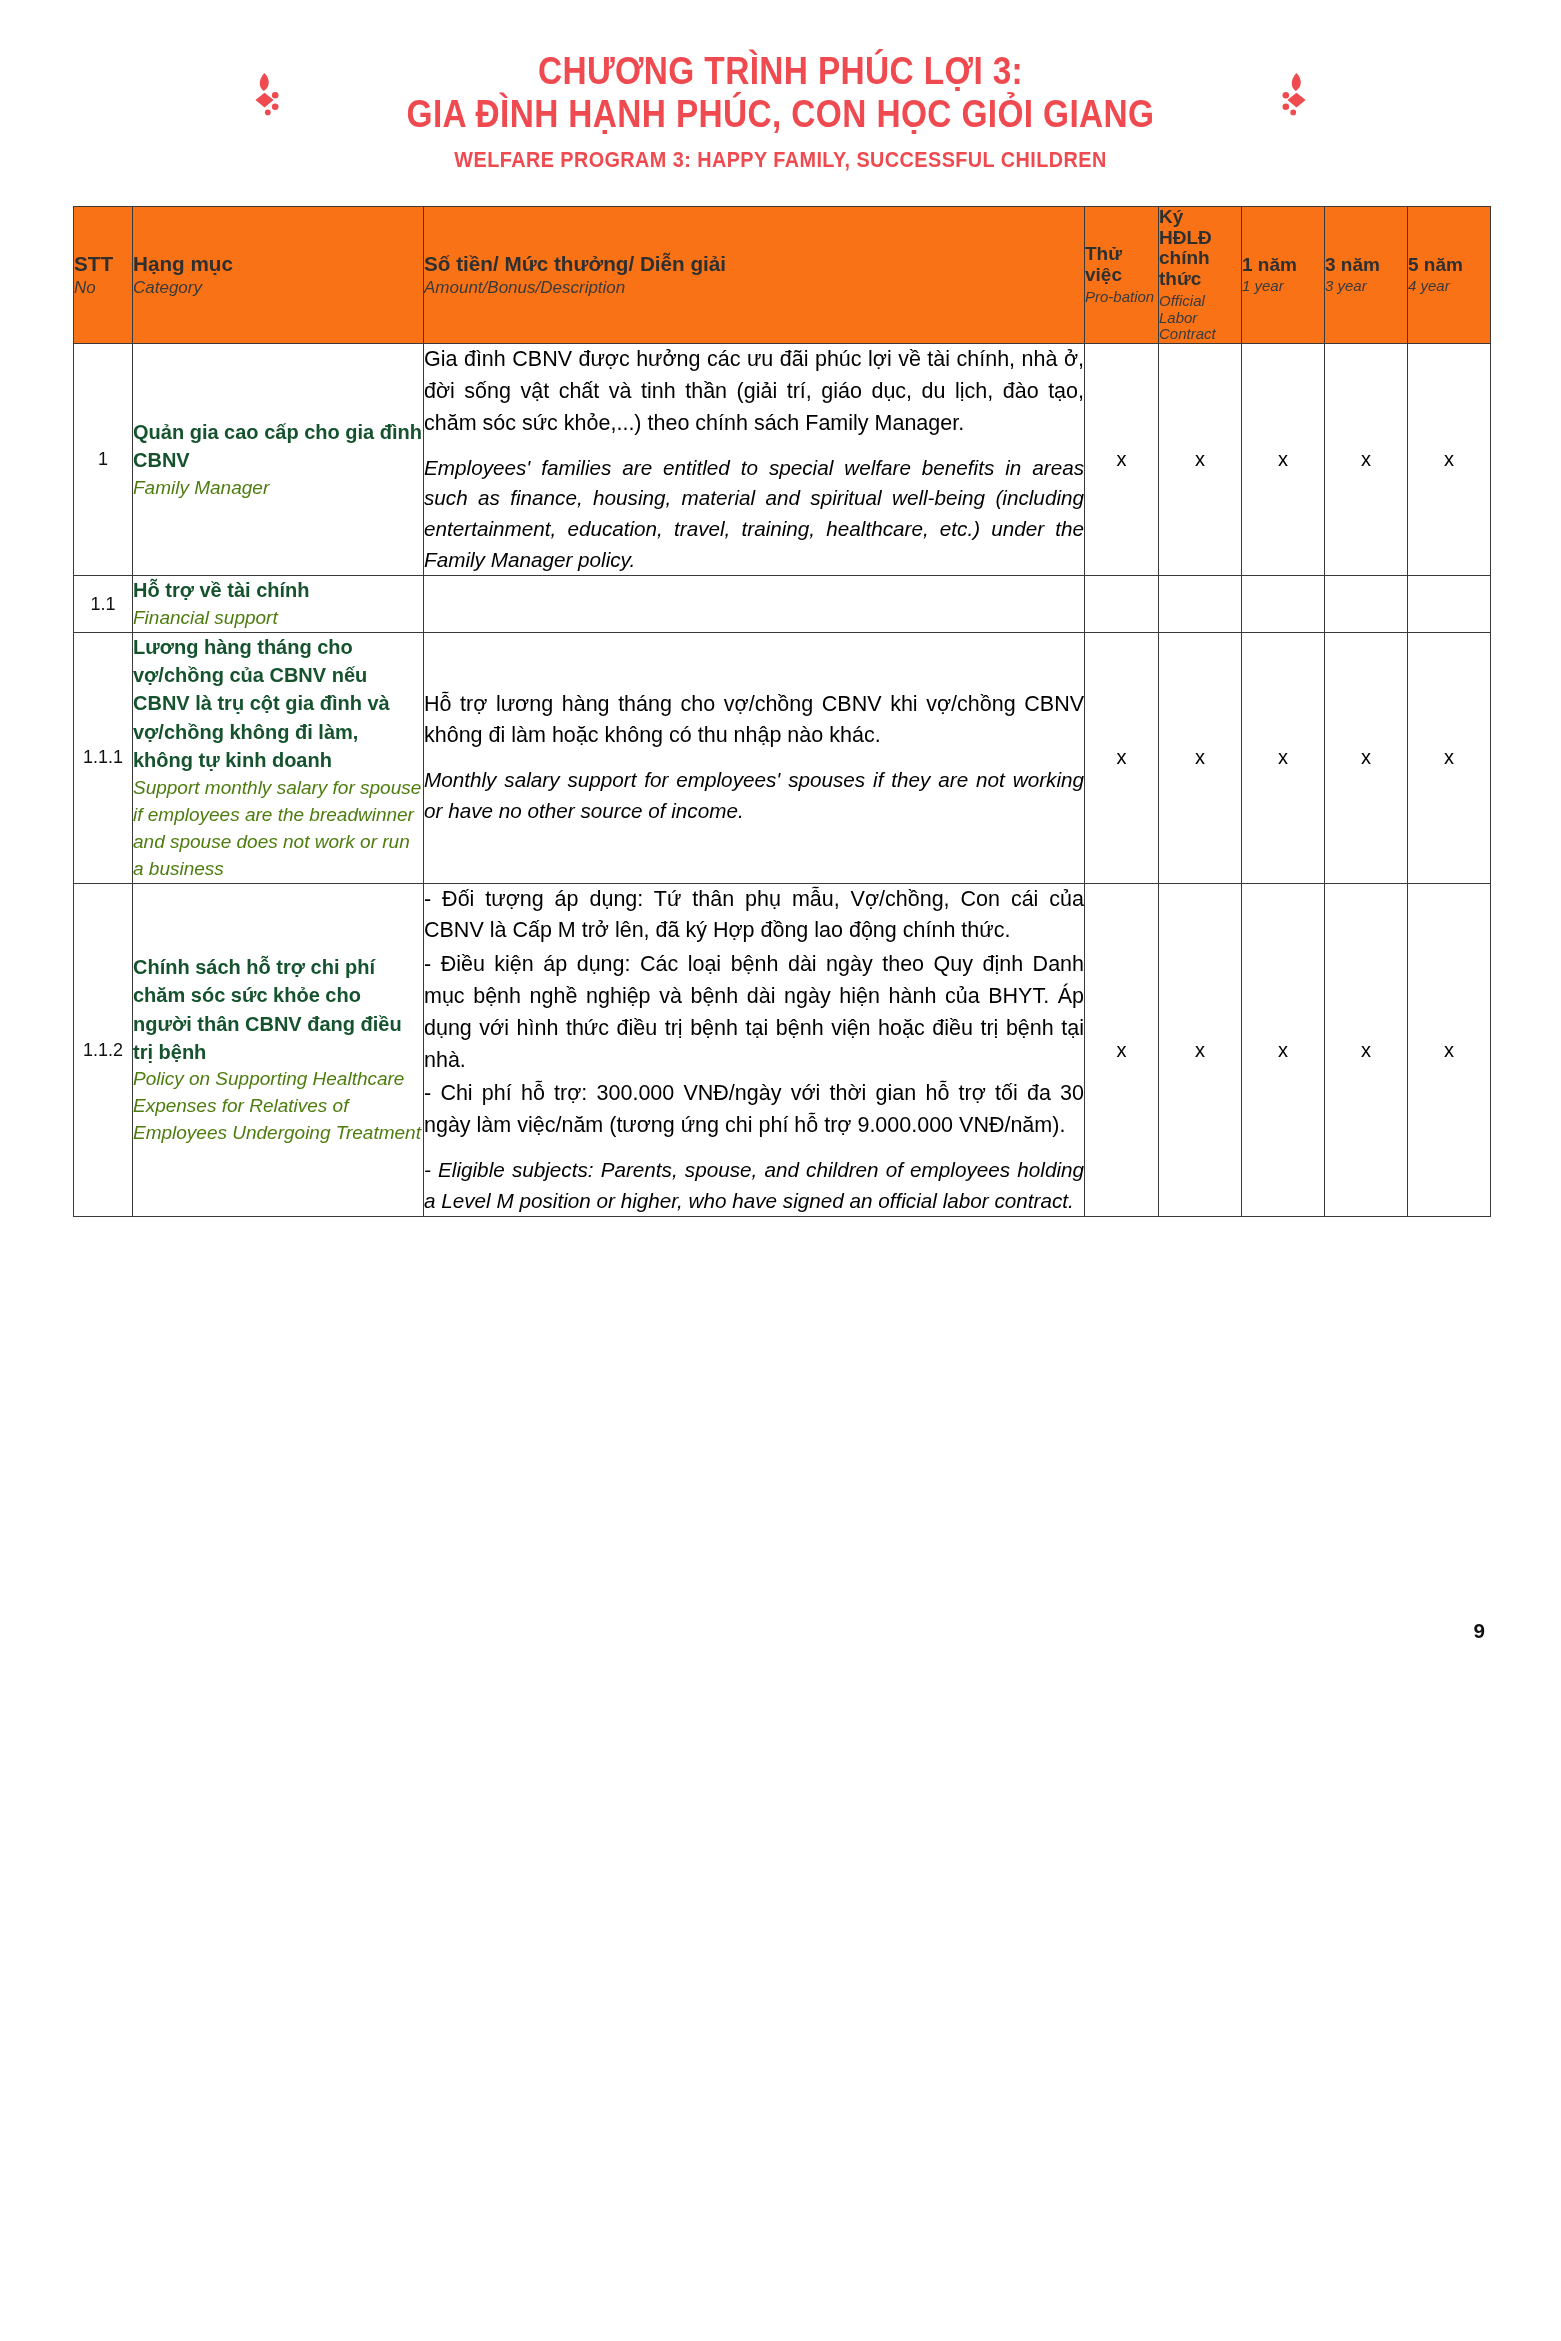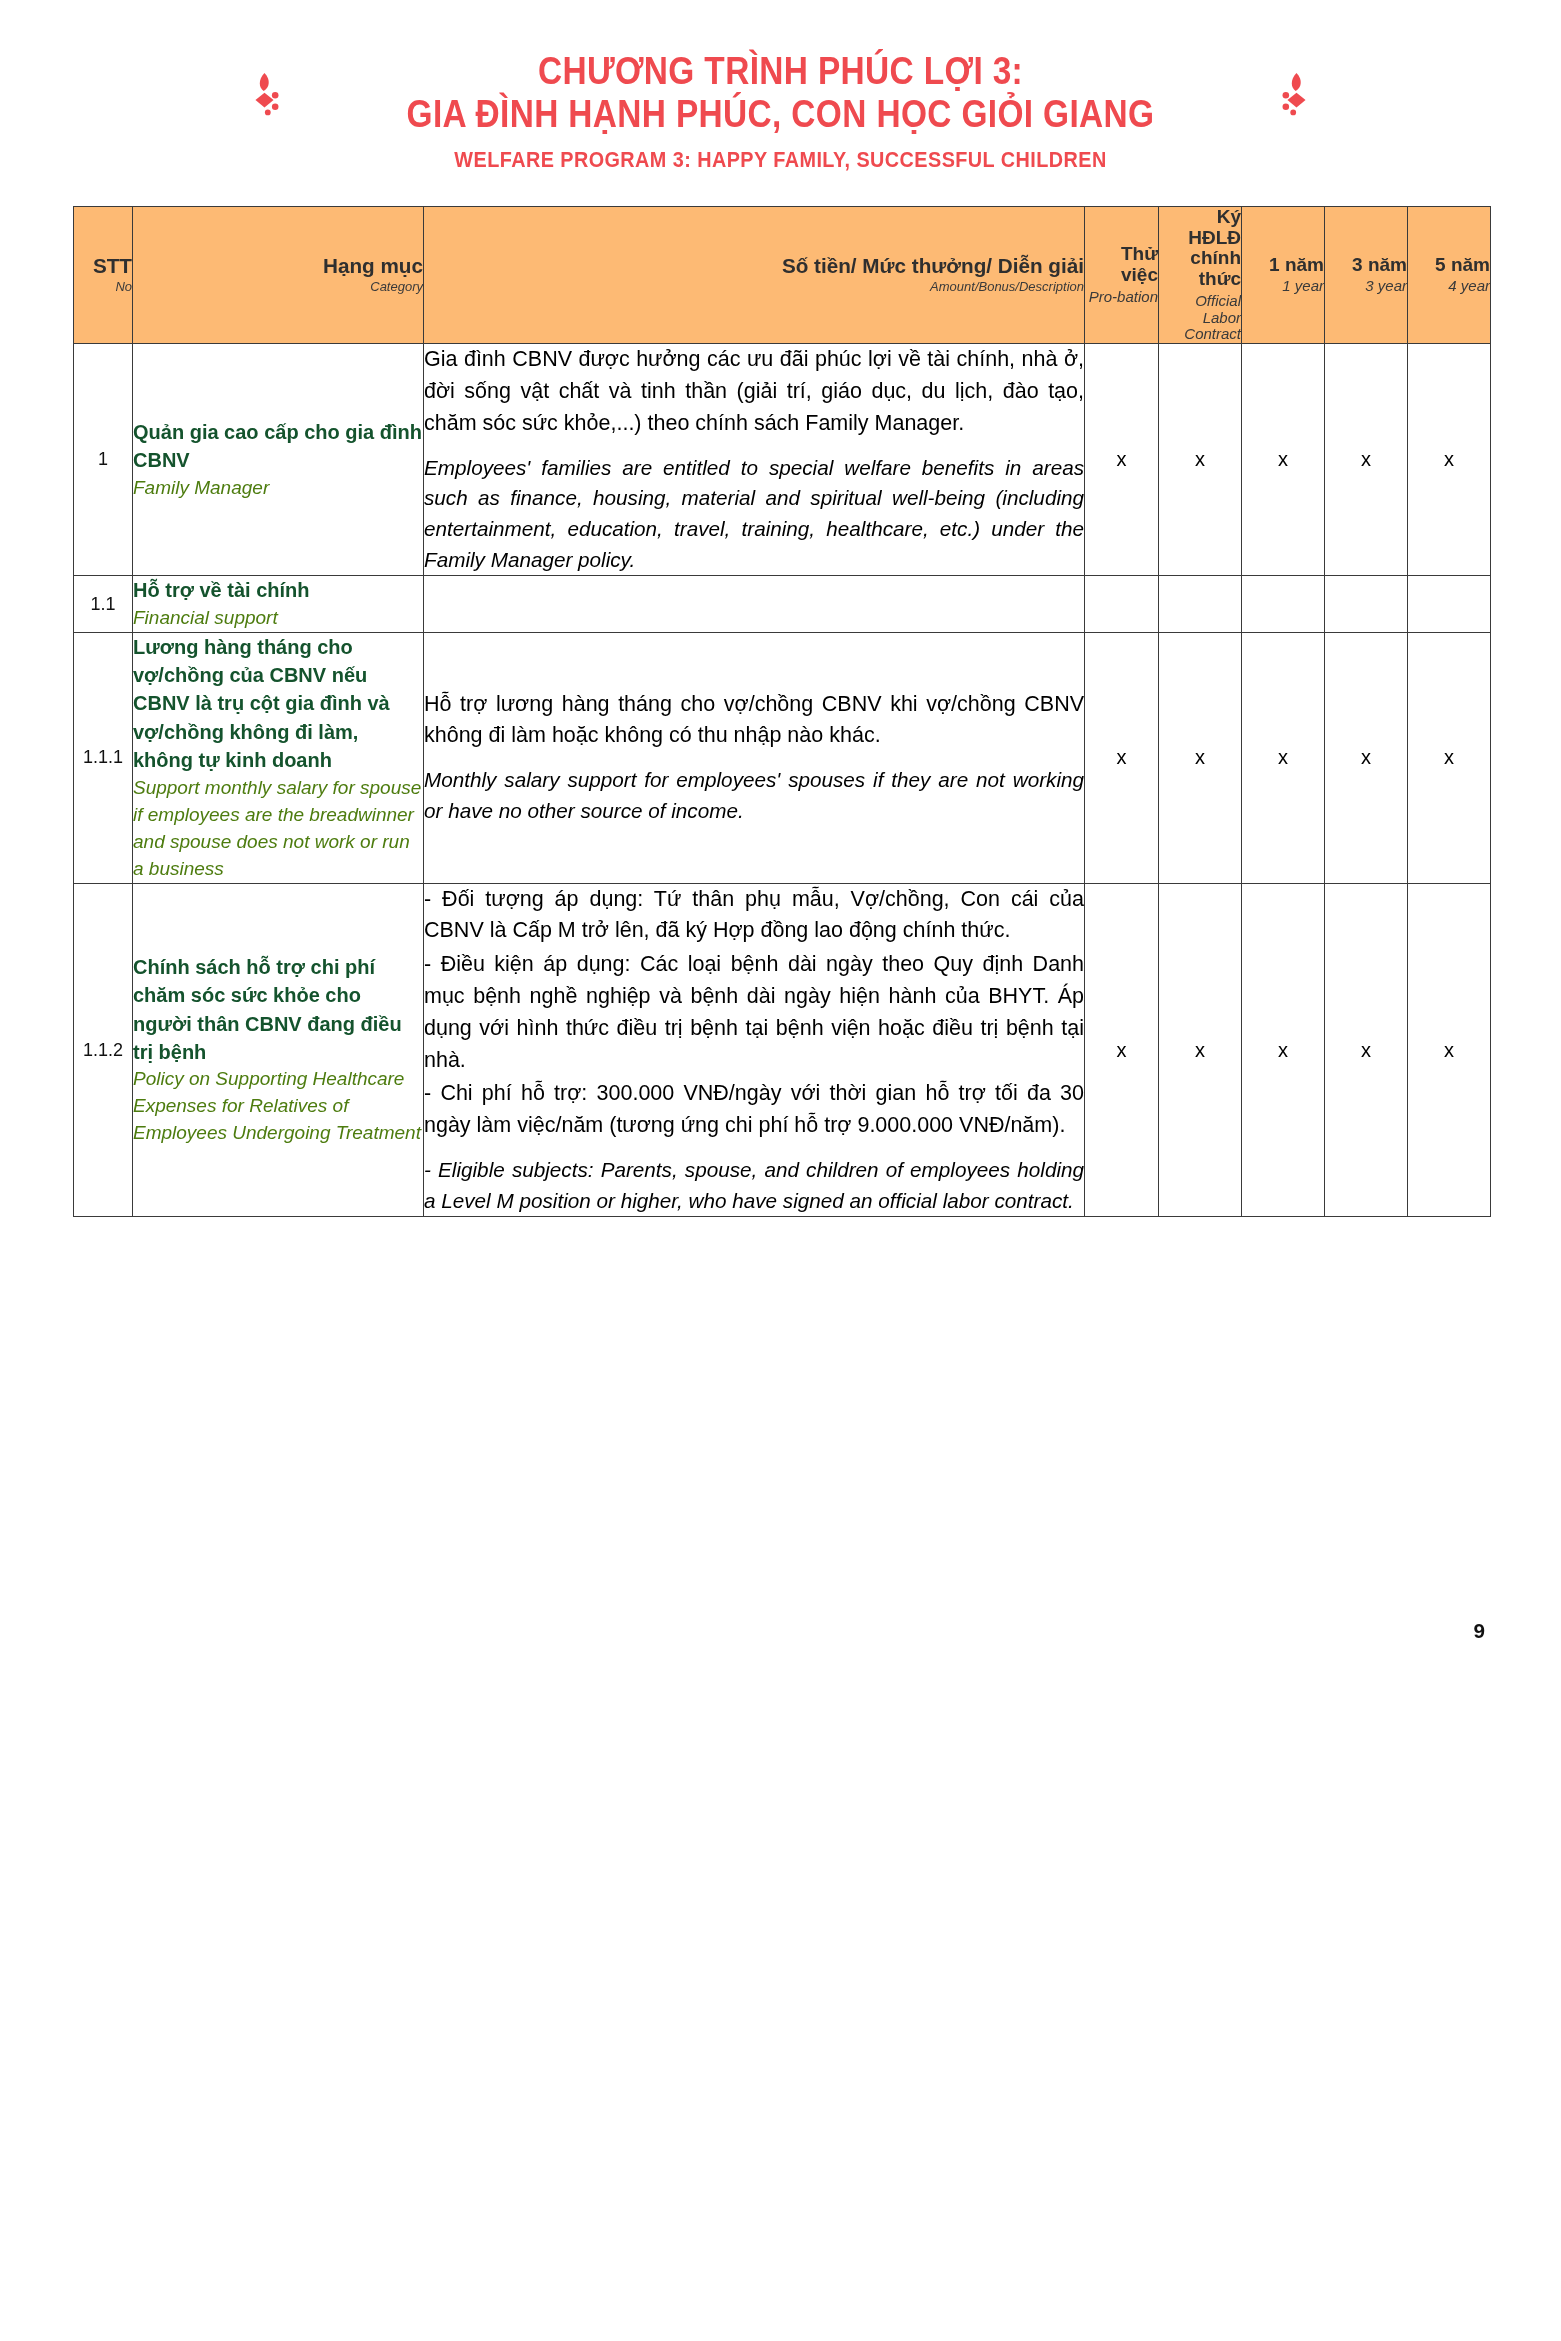--- a/index.html
+++ b/index.html
@@ -55,29 +55,29 @@
   col.c-stt{width:59px;}
   col.c-cat{width:291px;}
   col.c-desc{width:661px;}
   col.c-prob{width:74px;}
   col.c-off{width:83px;}
   col.c-y1{width:83px;}
   col.c-y3{width:83px;}
   col.c-y5{width:83px;}
 
   
-  thead td{background:#fdba74;text-align:right;padding:8.3px 3.3px;}
+  thead td{background:#f97316;text-align:left;padding:8.3px 3.3px;}
   .h-vn{
     font-family:"Liberation Sans Narrow","Liberation Sans",sans-serif;
     font-weight:bold;font-size:20.7px;color:#2f2f2f;line-height:1.1;
   }
   .h-vn.sm{font-size:19px;}
   .h-en{
     font-family:"Liberation Sans Narrow","Liberation Sans",sans-serif;
-    font-style:italic;font-size:13px;color:#3a3a3a;line-height:1.12;margin-top:2.5px;
+    font-style:italic;font-size:17px;color:#3a3a3a;line-height:1.12;margin-top:2.5px;
   }
   .h-en.xs{font-size:15px;}
 
   
   .grp-num{
     text-align:center;
     font-family:"Liberation Sans Narrow","Liberation Sans",sans-serif;
     font-weight:bold;font-size:25px;color:#ef4a4f;
   }
   .grp-cell{padding:11.6px 15px 15px 15px;}

